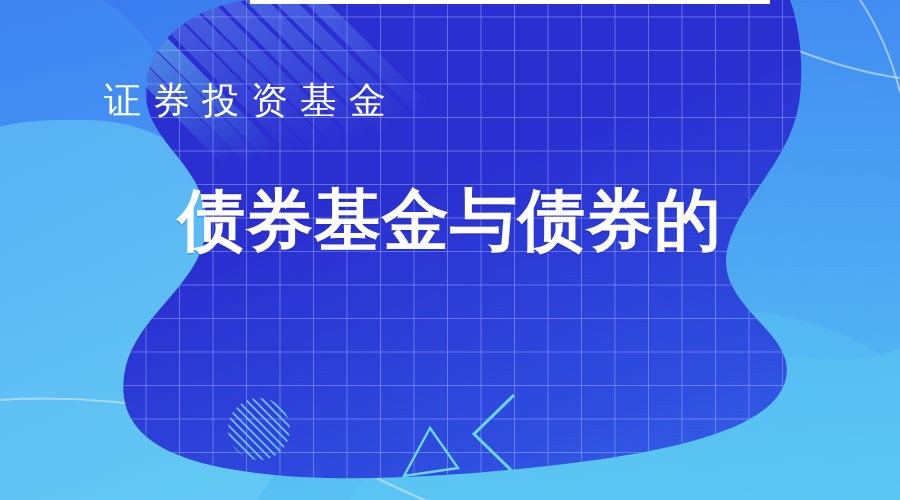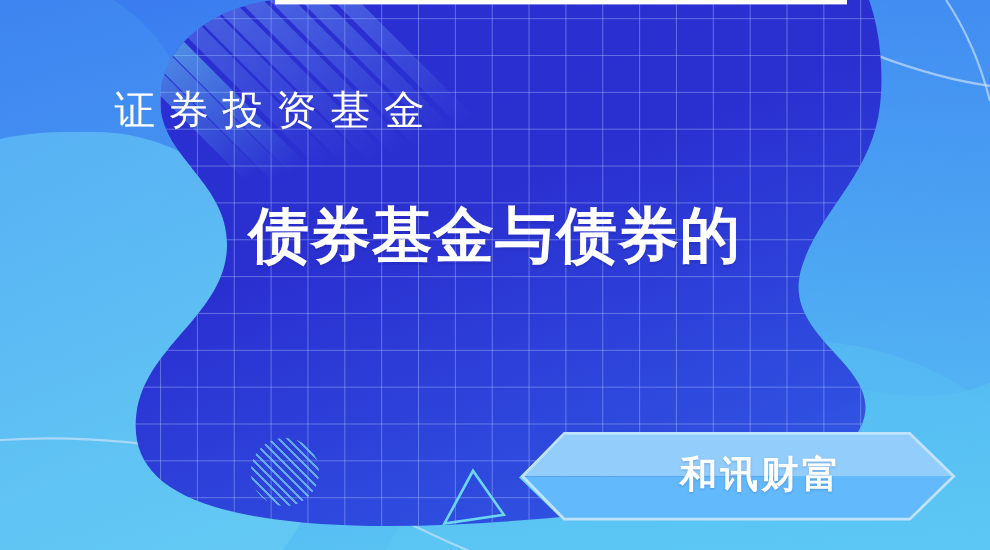--- a/index.html
+++ b/index.html
@@ -81,21 +81,21 @@
 
   
   .kicker{
     position:absolute;left:104px;top:76px;
     font-size:37px;font-weight:400;color:#ffffff;letter-spacing:12px;
     white-space:nowrap;
   }
   .headline{
     position:absolute;left:0;right:0;top:188px;
     text-align:center;color:#ffffff;
-    font-size:55px;font-weight:bold;line-height:1.12;letter-spacing:1px;
+    font-size:67px;font-weight:bold;line-height:1.12;letter-spacing:1px;
     text-shadow:0 2px 0 rgba(20,30,160,.18);
   }
   .headline .l2{display:block;}
 
   
   .banner{position:absolute;left:455px;top:392px;width:445px;height:82px;}
   .banner svg{display:block;}
   .banner-label{
     position:absolute;left:112px;top:17px;width:250px;
     text-align:center;color:#ffffff;
@@ -162,29 +162,14 @@
   </div>
 
   <div class="top-strip"></div>
 
   <div class="kicker">证券投资基金</div>
 
   <div class="headline">
     <span>债券基金与债券的</span>
   </div>
 
-  <div class="banner">
-    <svg width="445" height="82" viewBox="0 0 445 82">
-      <defs>
-        <clipPath id="bclip">
-          <path d="M58,2 L372,2 L412,41 L372,80 L58,80 L20,41 Z"></path>
-        </clipPath>
-      </defs>
-      <g clip-path="url(#bclip)">
-        <rect x="0" y="0" width="445" height="41" fill="#92cdfc"></rect>
-        <rect x="0" y="41" width="445" height="41" fill="#62b9fb"></rect>
-      </g>
-      <path d="M58,2 L372,2 L412,41 L372,80 L58,80 L20,41 Z" fill="none" stroke="#bfe2fe" stroke-width="2.5"></path>
-    </svg>
-    <div class="banner-label">和讯财富</div>
-  </div>
 
 </div>
 
 </body></html>

